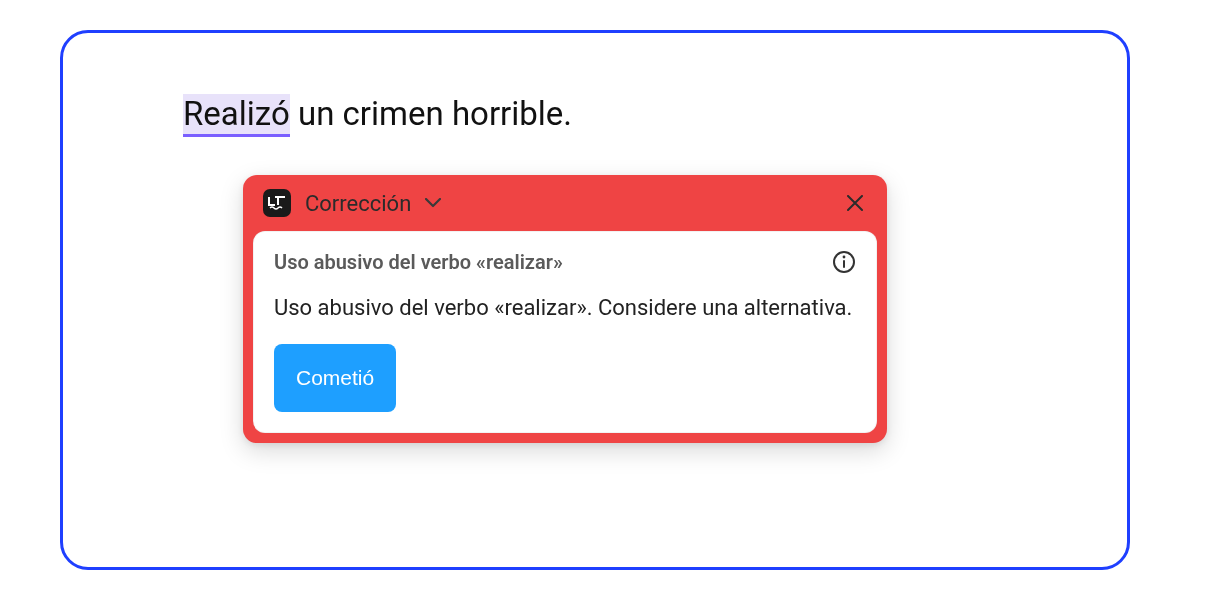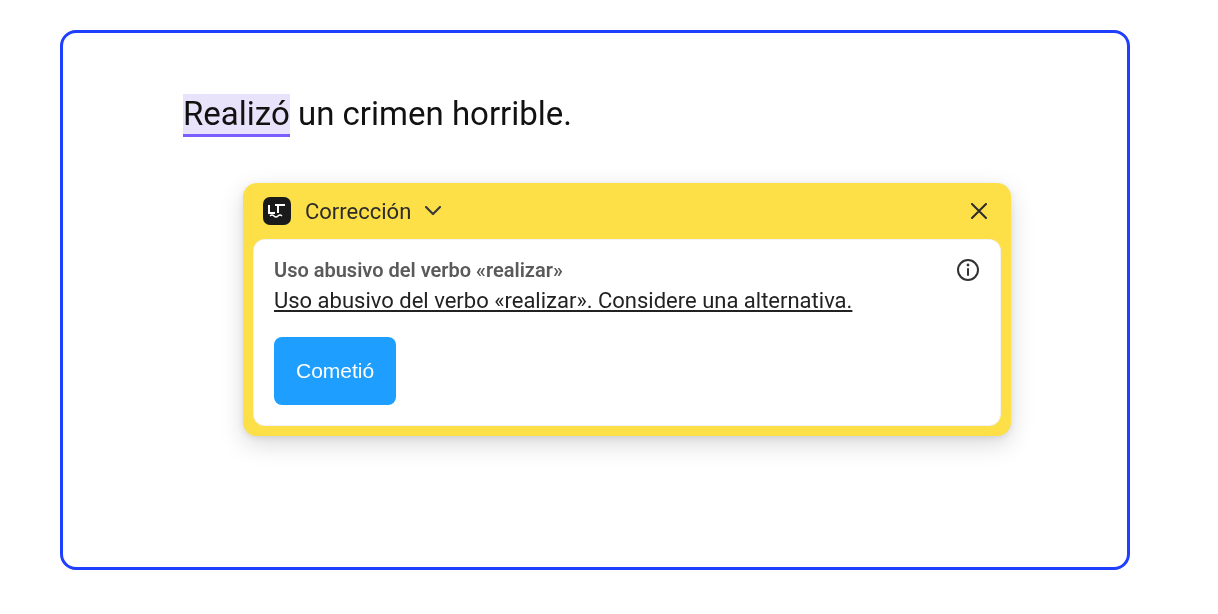--- a/index.html
+++ b/index.html
@@ -10,40 +10,40 @@
       height: 614px;
       position: relative;
     }
     .outer-frame {
       position: absolute;
       top: 30px;
       left: 60px;
       width: 1070px;
       height: 540px;
       border: 3px solid #1F3FFF;
-      border-radius: 16px;
+      border-radius: 28px;
       padding: 60px 120px;
     }
     .sentence {
       font-size: 33px;
       color: #111;
       line-height: 1.3;
       font-weight: 400;
     }
     .highlighted-word {
       background: #e8e2fa;
       border-bottom: 3px solid #7a5fff;
       padding-bottom: 1px;
     }
     .popup {
       position: absolute;
-      top: 150px;
+      top: 142px;
       left: 180px;
-      width: 768px;
-      background: #fde047;
+      width: 644px;
+      background: #ef4444;
       border-radius: 14px;
       box-shadow: 0 8px 24px rgba(0,0,0,0.15), 0 2px 6px rgba(0,0,0,0.08);
       overflow: hidden;
     }
     .popup-header {
       display: flex;
       align-items: center;
       padding: 14px 20px 14px 20px;
     }
     .lt-icon {
@@ -84,39 +84,38 @@
       margin: 0 10px 10px 10px;
       background: #fff;
       border-radius: 12px;
       border: 1px solid rgba(0,0,0,0.05);
       padding: 18px 20px 20px 20px;
     }
     .body-header {
       display: flex;
       align-items: center;
       justify-content: space-between;
-      margin-bottom: 2px;
+      margin-bottom: 17px;
     }
     .rule-title {
       font-size: 20px;
       color: #5a5a5a;
       font-weight: 600;
     }
     .info-icon {
       color: #333;
       display: flex;
       align-items: center;
       cursor: pointer;
     }
     .rule-description {
       font-size: 22px;
       color: #222;
       line-height: 1.5;
       margin-bottom: 20px;
-      text-decoration: underline;
     }
     .actions {
       display: flex;
       gap: 12px;
     }
     .btn {
       padding: 22px 22px;
       border-radius: 8px;
       font-size: 21px;
       border: none;

